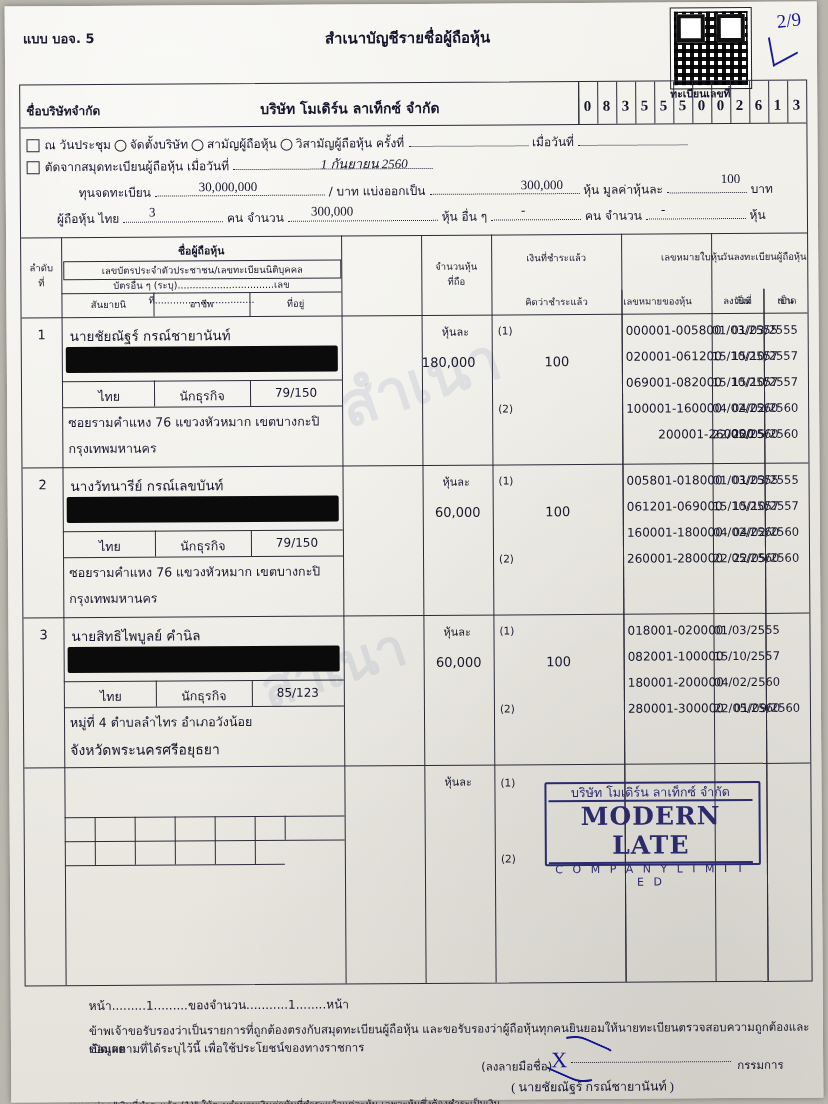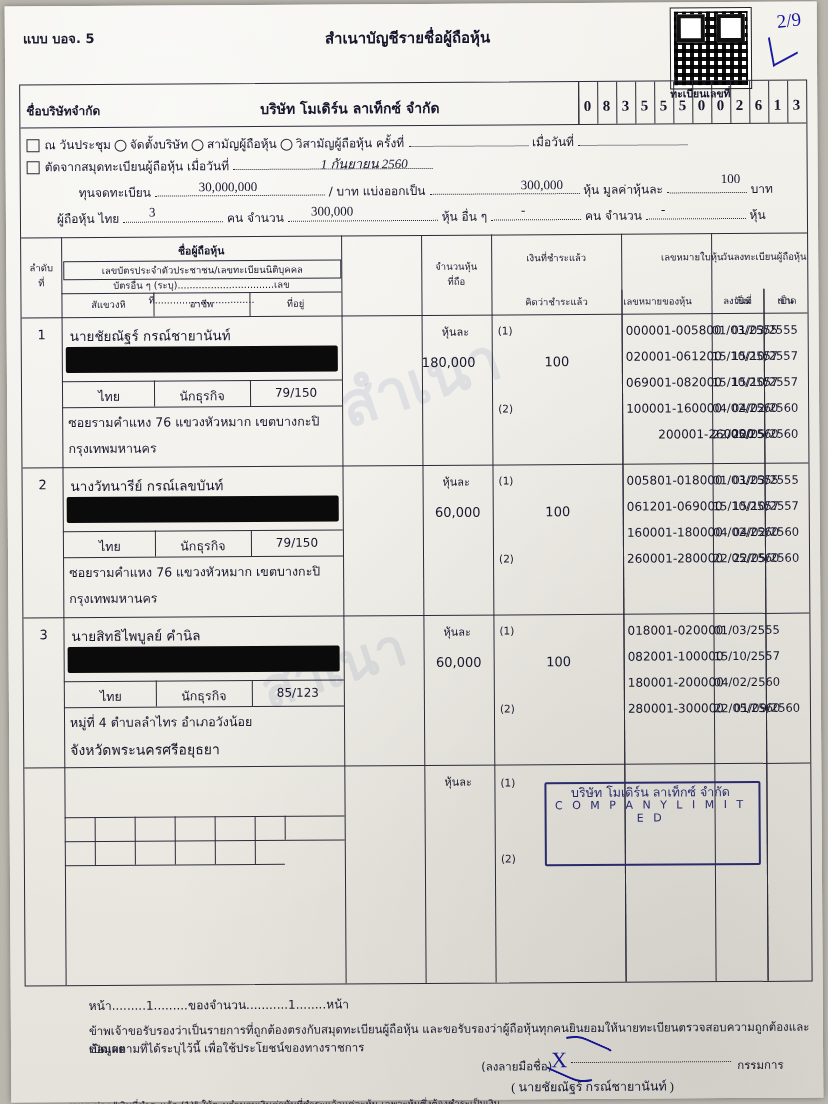--- a/index.html
+++ b/index.html
@@ -250,21 +250,21 @@
     <div class="col-line" style="left:470px; top:152px; bottom:0;"></div>
     <div class="col-line" style="left:600px; top:152px; bottom:0;"></div>
     <div class="col-line" style="left:690px; top:152px; bottom:0;"></div>
     <div class="col-line" style="left:742px; top:208px; bottom:0;"></div>
 
     <div class="t tiny ctr" style="left:0px; top:175px; width:40px;">ลำดับ<br>ที่</div>
     <div class="t small tb ctr" style="left:40px; top:158px; width:280px;">ชื่อผู้ถือหุ้น</div>
     <div class="t tiny ctr" style="left:42px; top:176px; width:276px; border:1px solid #2b2b3a; padding:1px 0;">เลขบัตรประจำตัวประชาชน/เลขทะเบียนนิติบุคคล</div>
     <div class="t tiny ctr" style="left:42px; top:193px; width:276px;">บัตรอื่น ๆ (ระบุ)................................เลขที่.................................</div>
     <div class="row-line" style="top:208px; left:40px; width:280px; right:auto;"></div>
-    <div class="t tiny ctr" style="left:42px; top:212px; width:90px;">สัแขวงหิ</div>
+    <div class="t tiny ctr" style="left:42px; top:212px; width:90px;">สันยายนิ</div>
     <div class="t tiny ctr" style="left:135px; top:212px; width:90px;">อาชีพ</div>
     <div class="t tiny ctr" style="left:232px; top:212px; width:84px;">ที่อยู่</div>
     <div class="col-line" style="left:132px; top:208px; height:24px; bottom:auto;"></div>
     <div class="col-line" style="left:228px; top:208px; height:24px; bottom:auto;"></div>
 
     <div class="t tiny ctr" style="left:400px; top:176px; width:70px;">จำนวนหุ้น<br>ที่ถือ</div>
     <div class="t tiny ctr" style="left:470px; top:168px; width:130px;">เงินที่ชำระแล้ว</div>
     <div class="t tiny ctr" style="left:470px; top:212px; width:130px;">คิดว่าชำระแล้ว</div>
     <div class="t tiny ctr" style="left:600px; top:168px; width:142px;">เลขหมายใบหุ้น</div>
     <div class="t tiny ctr" style="left:600px; top:212px; width:72px;">เลขหมายของหุ้น</div>
@@ -379,20 +379,21 @@
         <div class="col-line" style="left:110px; top:732px; height:48px; bottom:auto;"></div>
         <div class="col-line" style="left:150px; top:732px; height:48px; bottom:auto;"></div>
         <div class="col-line" style="left:190px; top:732px; height:48px; bottom:auto;"></div>
         <div class="col-line" style="left:230px; top:732px; height:48px; bottom:auto;"></div>
         <div class="col-line" style="left:260px; top:732px; height:24px; bottom:auto;"></div>
       </div>
 
     <div class="stampbox" style="left:520px; top:700px; width:212px; height:80px;"></div>
     <div class="stamp" style="left:524px; top:704px; width:204px;">
       <div class="l1">บริษัท โมเดิร์น ลาเท็กซ์ จำกัด</div>
+      <div class="brand">MODERN LATE</div>
       <div class="l3">C O M P A N Y   L I M I T E D</div>
     </div>
   </div>
 
   <div class="t" style="position:absolute; left:78px; top:990px; font-size:12px;">หน้า.........1.........ของจำนวน...........1........หน้า</div>
   <div class="t" style="position:absolute; left:78px; top:1016px; font-size:11.5px;">ข้าพเจ้าขอรับรองว่าเป็นรายการที่ถูกต้องตรงกับสมุดทะเบียนผู้ถือหุ้น และขอรับรองว่าผู้ถือหุ้นทุกคนยินยอมให้นายทะเบียนตรวจสอบความถูกต้องและเปิดเผย</div>
   <div class="t" style="position:absolute; left:78px; top:1034px; font-size:11.5px;">ข้อมูลตามที่ได้ระบุไว้นี้ เพื่อใช้ประโยชน์ของทางราชการ</div>
 
   <div class="t" style="position:absolute; left:470px; top:1054px; font-size:11.5px;">(ลงลายมือชื่อ)</div>
   <div class="sigX" style="left:540px; top:1044px;">X</div>

